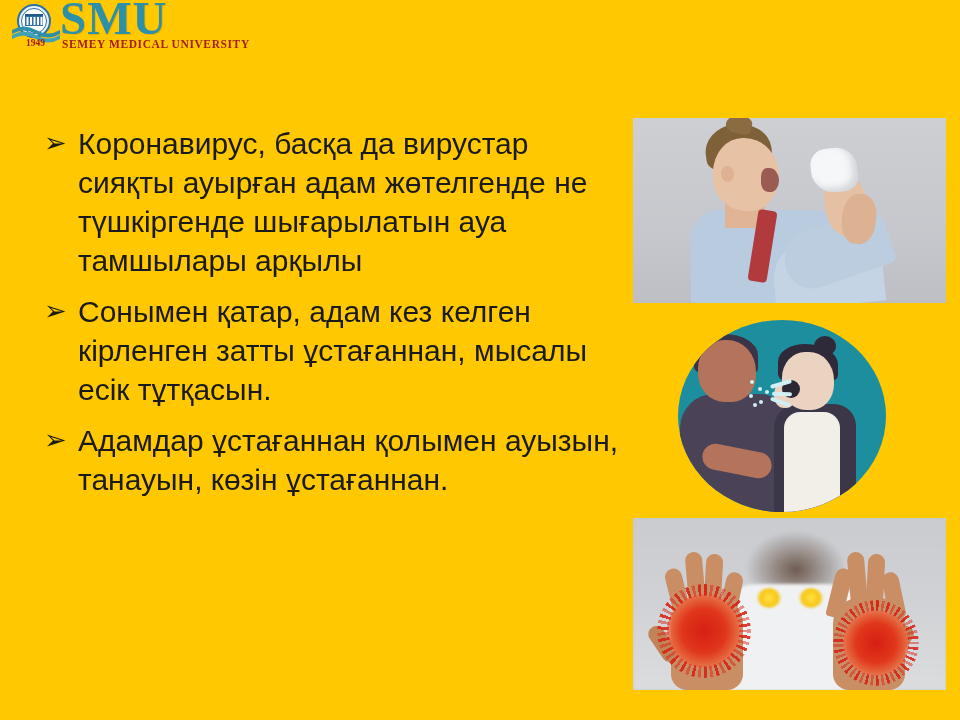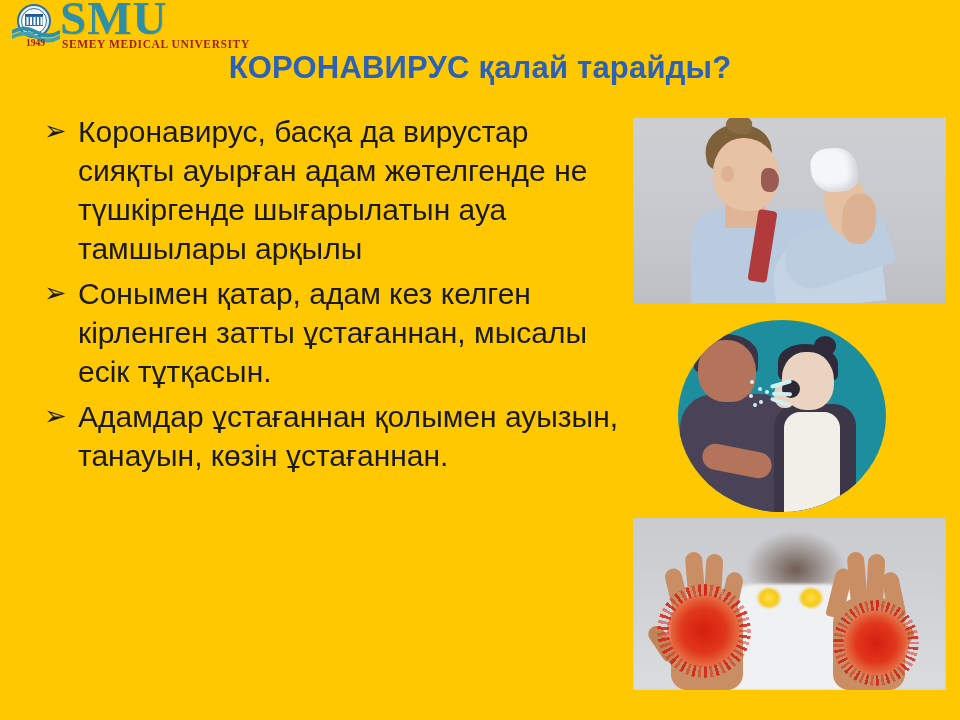--- a/index.html
+++ b/index.html
@@ -101,20 +101,21 @@
     position: absolute;
     left: 6px;
     top: 0px;
     font-size: 27px;
     line-height: 39px;
     color: #1A1A1A;
   }
   .bullet-text {
     display: block;
     white-space: pre-line;
+    margin-top: 12px;
   }
 
   
   .photo {
     position: absolute;
     overflow: hidden;
   }
 
   
   #photo-sneeze {
@@ -445,21 +446,20 @@
       <rect x="27" y="14" width="2" height="8" fill="#FFFFFF"></rect>
       <rect x="30.5" y="14" width="2" height="8" fill="#FFFFFF"></rect>
       <path d="M2 27 Q14 20 26 27 Q38 34 50 27 L50 31 Q38 38 26 31 Q14 24 2 31 Z" fill="#2E8FA8"></path>
       <path d="M2 32 Q14 25 26 32 Q38 39 50 32 L50 36 Q38 43 26 36 Q14 29 2 36 Z" fill="#3FA3B5"></path>
     </svg>
     <div class="logo-smu">SMU</div>
     <div class="logo-year">1949</div>
     <div class="logo-sub">SEMEY MEDICAL UNIVERSITY</div>
   </div>
 
-  <div class="title">КОРОНАВИРУС қалай тарайды?</div>
 
   <div class="body-text">
 
     <div class="bullet">
       <span class="bullet-marker">➢</span>
       <span class="bullet-text">Коронавирус, басқа да вирустар сияқты ауырған адам жөтелгенде не түшкіргенде шығарылатын ауа тамшылары арқылы</span>
     </div>
 
     <div class="bullet">
       <span class="bullet-marker">➢</span>

